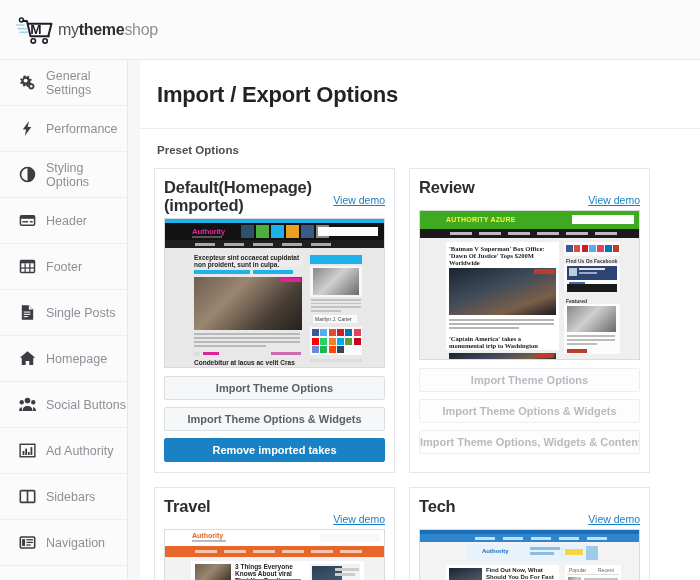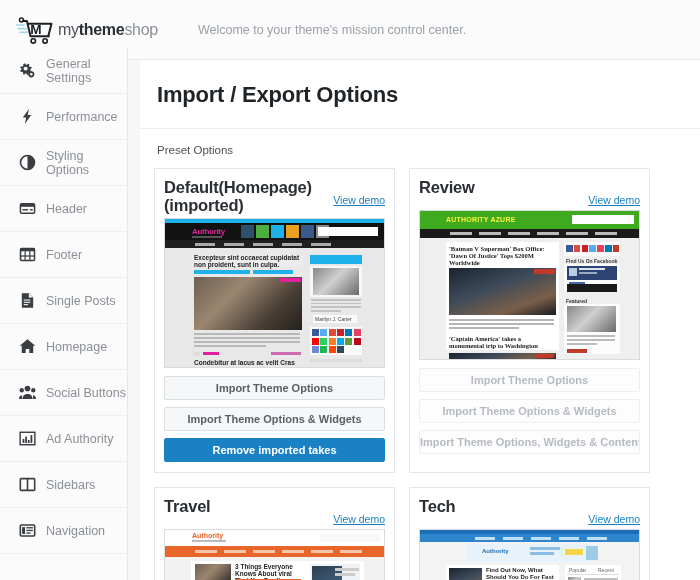--- a/index.html
+++ b/index.html
@@ -26,21 +26,21 @@
   }
   .brand .b-light { color: #4a4f55; font-weight: 400; }
   .brand .b-bold  { color: #2b2f33; font-weight: 700; }
   .brand .b-grey  { color: #8a9096; font-weight: 400; }
   .welcome {
     margin-left: 40px; font-size: 12.5px; color: #9aa0a6; white-space: nowrap;
   }
 
   
   .sidebar {
-    position: absolute; left: 0; top: 48px; width: 128px; bottom: 0;
+    position: absolute; left: 0; top: 60px; width: 128px; bottom: 0;
     background: #fbfbfc;
     border-right: 1px solid #e6e8eb;
   }
   .nav-item {
     height: 46px; display: flex; align-items: center;
     padding-left: 18px;
     border-bottom: 1px solid #eceef0;
     color: #8b9096; font-size: 12.5px;
     position: relative;
     cursor: pointer;
@@ -58,21 +58,21 @@
     background: #ffffff;
     overflow: hidden;
   }
   .page-title {
     font-size: 22px; font-weight: 700; color: #1f2326;
     padding: 22px 0 20px 17px;
     letter-spacing: -0.2px;
   }
   .divider { height: 1px; background: #eceef0; margin: 0; }
   .preset-label {
-    font-size: 11.5px; color: #4a4f55; font-weight: 400;
+    font-size: 11.5px; color: #4a4f55; font-weight: 700;
     padding: 15px 0 12px 17px;
   }
 
   .cards {
     display: flex; flex-wrap: wrap;
     padding: 0 14px; gap: 14px 14px;
   }
   .card {
     width: 241px;
     border: 1px solid #e4e6e9;
@@ -134,21 +134,20 @@
       <path d="M13.5 8 L39 8 L35.5 22" fill="none" stroke="#1b1f23" stroke-width="2.2" stroke-linecap="round" stroke-linejoin="round"></path>
       <circle cx="19" cy="27" r="2.4" fill="none" stroke="#1b1f23" stroke-width="1.8"></circle>
       <circle cx="32" cy="27" r="2.4" fill="none" stroke="#1b1f23" stroke-width="1.8"></circle>
       <line x1="0.5" y1="9.5" x2="9" y2="9.5" stroke="#9fd6ea" stroke-width="1.8" stroke-linecap="round"></line>
       <line x1="2.5" y1="13.5" x2="11" y2="13.5" stroke="#9fd6ea" stroke-width="1.8" stroke-linecap="round"></line>
       <line x1="4.5" y1="17.5" x2="13" y2="17.5" stroke="#9fd6ea" stroke-width="1.8" stroke-linecap="round"></line>
       <text x="22" y="19" font-family="Liberation Sans, sans-serif" font-size="15" font-weight="700" fill="#1b1f23" text-anchor="middle">M</text>
     </svg>
     <div class="brand"><span class="b-light">my</span><span class="b-bold">theme</span><span class="b-grey">shop</span></div>
   </div>
-  <div class="welcome">Welcome to your theme's mission control center.</div>
 </div>
 
 <div class="sidebar" id="sidebar">
     <div class="nav-item">
       <span class="nav-ic">
         <svg width="17" height="17" viewBox="0 0 18 18">
           <use href="#ic-gears-icon"></use>
         </svg>
       </span>
       <span>General Settings</span>

